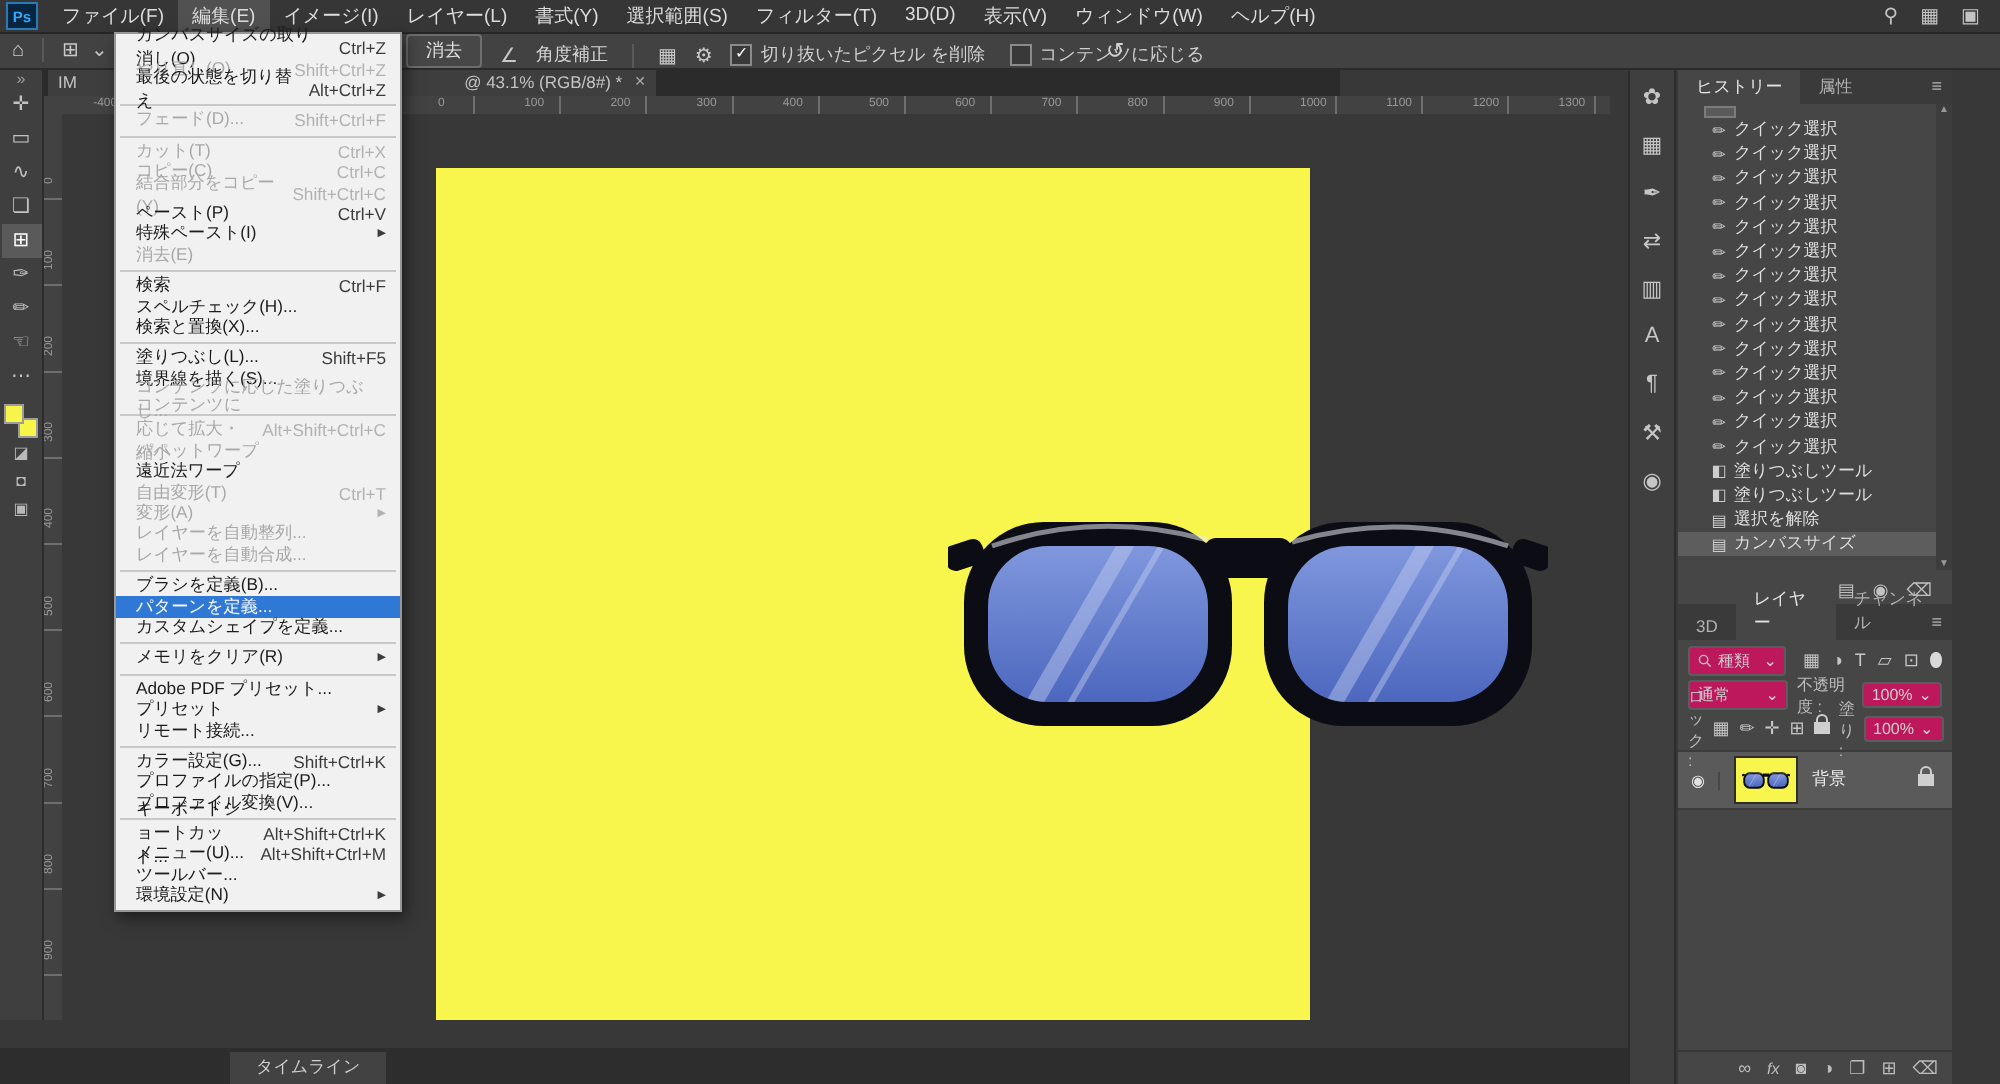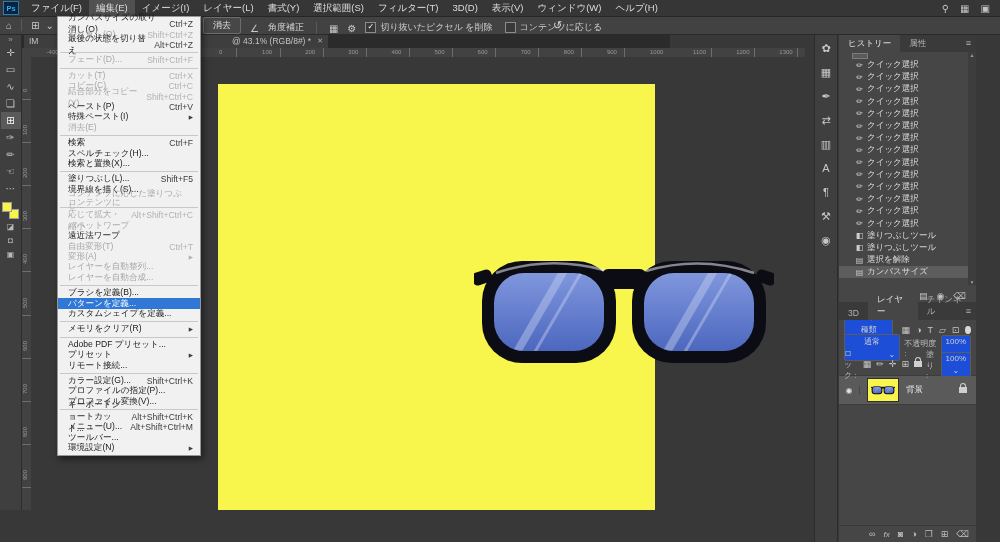--- a/index.html
+++ b/index.html
@@ -79,22 +79,22 @@
   .hminirow{height:7px;display:flex;align-items:center;padding-left:13px;}
   .hmini{width:14px;height:4px;border:1px solid #7c7c7c;background:#5a5a5a;}
   .hrow{height:12.2px;display:flex;align-items:center;font-size:8.5px;color:#dedede;}
   .hrow.selected{background:#5d5d5d;}
   .hcb{width:13px;} .hicon{width:15px;text-align:center;font-size:8px;color:#cdcdcd;}
   .hscroll{position:absolute;right:0;top:18px;bottom:17px;width:8px;background:#3d3d3d;font-size:5px;color:#9a9a9a;
            display:flex;flex-direction:column;align-items:center;justify-content:space-between;}
   .hfooter{position:absolute;bottom:1px;right:10px;display:flex;gap:9px;font-size:9px;color:#c2c2c2;}
   .layers{top:302px;height:240px;}
   .lrow{display:flex;align-items:center;padding:0 5px;font-size:8px;color:#bdbdbd;gap:4px;}
-  .fbox{display:flex;align-items:center;gap:3px;background:#1d4ed8;border:1px solid #5c5c5c;border-radius:2px;
-        padding:1px 4px;color:#cfcfcf;flex-direction:column;}
+  .fbox{display:flex;align-items:center;gap:3px;background:#be185d;border:1px solid #5c5c5c;border-radius:2px;
+        padding:1px 4px;color:#cfcfcf;}
   .ficon{font-size:9px;color:#c6c6c6;}
   .dot{width:8px;height:8px;border-radius:50%;background:#d9d9d9;margin-left:2px;}
   .layerrow{display:flex;align-items:center;height:28px;background:#5a5a5a;border-top:1px solid #3c3c3c;
             border-bottom:1px solid #3c3c3c;margin-top:3px;}
   .eyecol{width:20px;text-align:center;border-right:1px solid #474747;font-size:8px;color:#e2e2e2;}
   .lthumb{width:30px;height:22px;margin:0 7px;border:1px solid #2e2e2e;display:flex;align-items:center;
           justify-content:center;overflow:hidden;}
   .lname{flex:1;font-size:8.5px;color:#e8e8e8;}
   .padlock{position:relative;width:8px;height:6px;background:#cfcfcf;margin-right:9px;}
   .padlock::before{content:"";position:absolute;left:1px;top:-4px;width:4px;height:4px;border:1px solid #cfcfcf;
@@ -631,14 +631,17 @@
         <span class="fx">fx</span>
         <span>◙</span>
         <span>◑</span>
         <span>❐</span>
         <span>⊞</span>
         <span>⌫</span>
       </div>
   </div>
 
 
+  <div class="timeline">
+    <span class="tl-tab">タイムライン</span>
+  </div>
 
 </div>
 
 </body></html>

